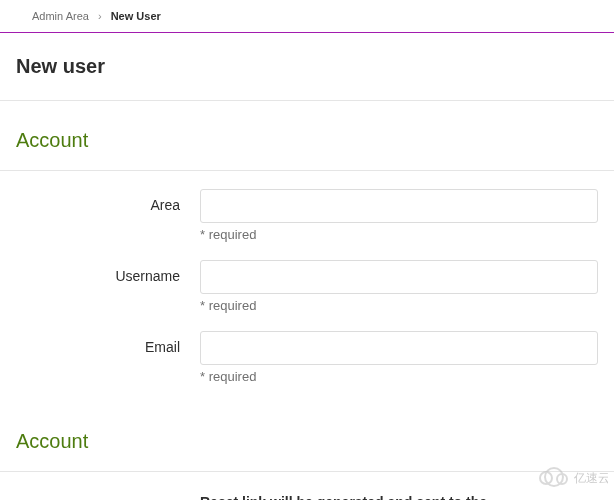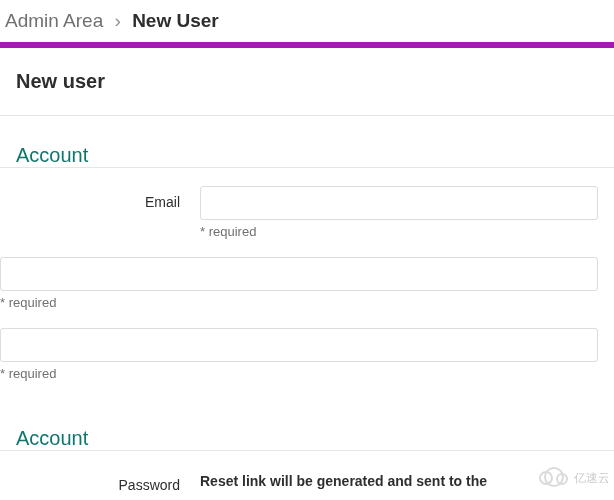--- a/index.html
+++ b/index.html
@@ -7,23 +7,23 @@
       font-family: -apple-system, "Segoe UI", "Helvetica Neue", Arial, sans-serif;
       font-size: 14px;
       color: #2e2e2e;
       width: 614px;
       height: 500px;
       background: #fff;
       overflow: hidden;
       position: relative;
     }
     .breadcrumb {
-      padding: 10px 5px;
-      border-bottom: 6px solid #a21caf;
-      font-size: 19px;
+      padding: 10px 32px;
+      border-bottom: 1px solid #a21caf;
+      font-size: 11px;
       color: #707070;
     }
     .breadcrumb a {
       color: #707070;
       text-decoration: none;
     }
     .breadcrumb .sep {
       margin: 0 6px;
       color: #909090;
     }
@@ -32,24 +32,24 @@
       color: #2e2e2e;
     }
     .page-title {
       padding: 22px 16px;
       font-size: 20px;
       font-weight: 600;
       color: #2e2e2e;
       border-bottom: 1px solid #e5e5e5;
     }
     .section-title {
-      padding: 28px 16px 0;
+      padding: 28px 16px 18px;
       font-size: 20px;
       font-weight: 400;
-      color: #0f766e;
+      color: #4d7c0f;
       border-bottom: 1px solid #e5e5e5;
     }
     .form-area {
       padding: 18px 0 0 0;
     }
     .form-row {
       display: flex;
       align-items: flex-start;
       margin-bottom: 18px;
     }
@@ -104,35 +104,37 @@
   <span class="current">New User</span>
 </div>
 
 <div class="page-title">New user</div>
 
 <div class="section-title">Account</div>
 
 <div class="form-area">
 
   <div class="form-row">
-    <div class="form-label">Email</div>
+    <div class="form-label">Area</div>
     <div class="form-control-wrap">
       <input class="form-input" type="text" value="" style="">
       <div class="hint">* required</div>
     </div>
   </div>
 
   <div class="form-row">
+    <div class="form-label">Username</div>
     <div class="form-control-wrap">
       <input class="form-input" type="text" value="" style="">
       <div class="hint">* required</div>
     </div>
   </div>
 
   <div class="form-row">
+    <div class="form-label">Email</div>
     <div class="form-control-wrap">
       <input class="form-input" type="text" value="" style="">
       <div class="hint">* required</div>
     </div>
   </div>
 
 </div>
 
 <div class="section-title">Account</div>
 

